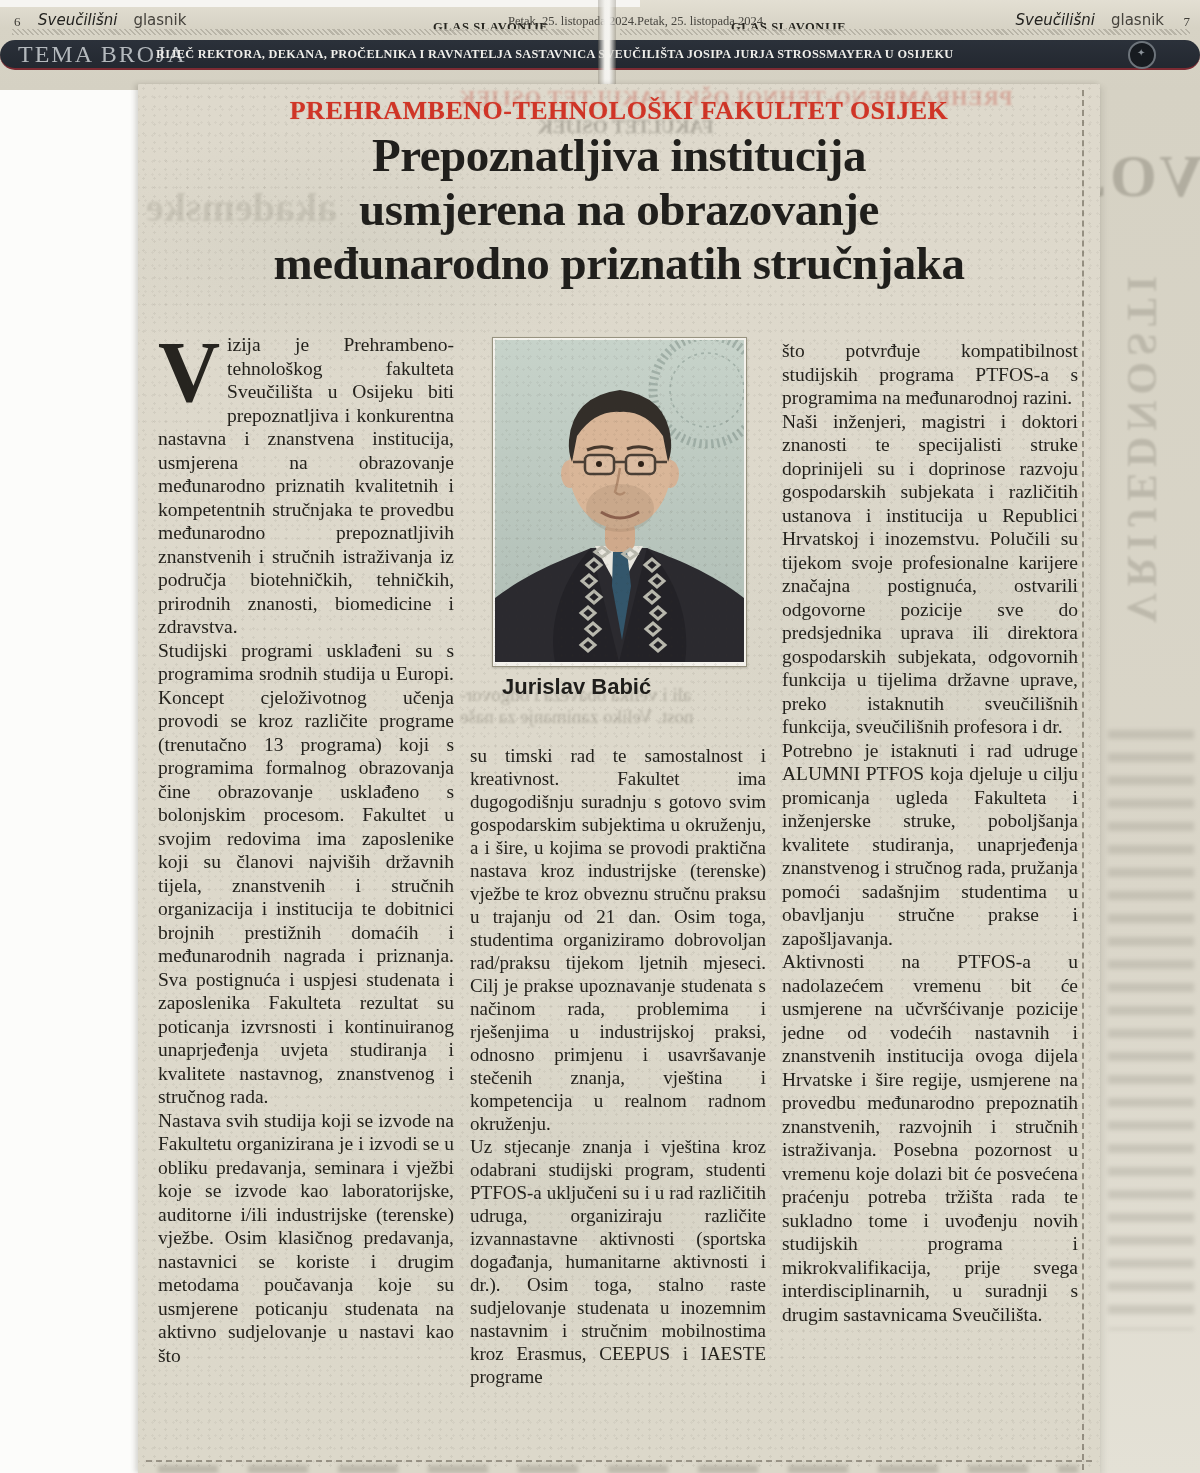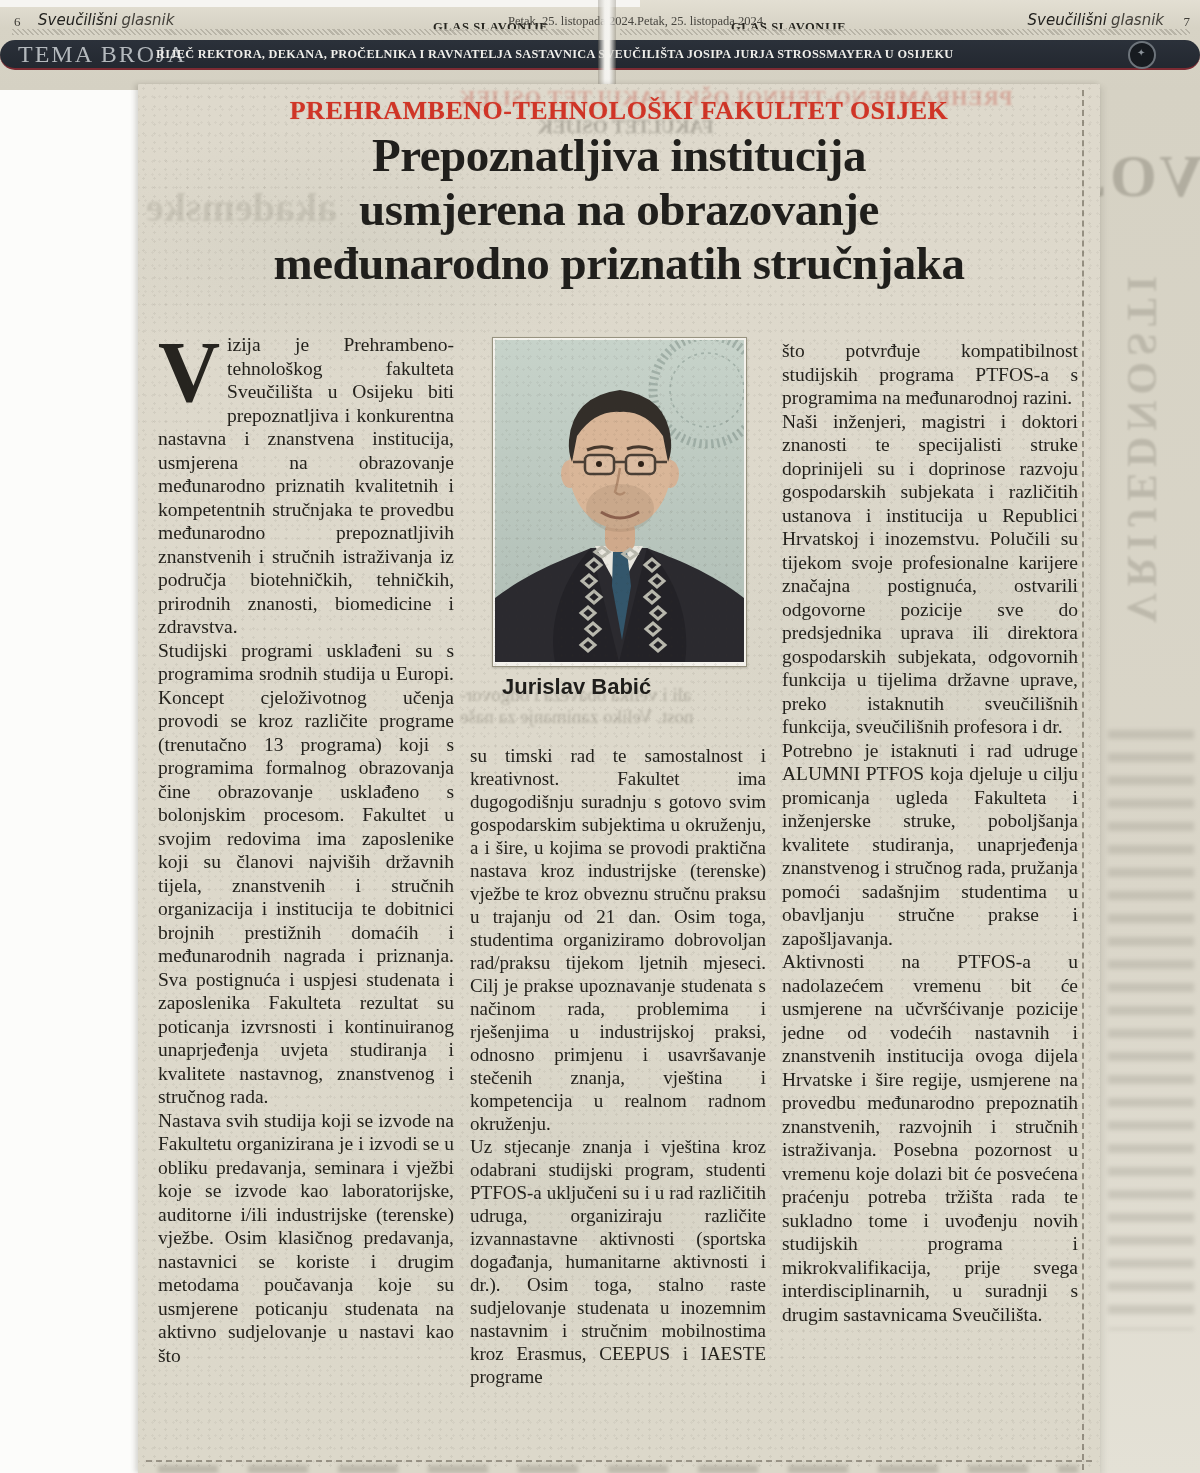--- a/index.html
+++ b/index.html
@@ -11,21 +11,21 @@
   
   .topband{
     position:absolute;left:0;top:0;width:1200px;height:90px;
     background:linear-gradient(#e3dfd3,#d7d3c5 30%,#d5d1c3);
   }
   .topband:before{content:"";position:absolute;left:0;top:0;width:640px;height:7px;background:#f6f5f2;}
   .folio{position:absolute;top:14px;font:13px "Liberation Serif",serif;color:#3c3a35;}
   .folio-l{left:14px;} .folio-r{right:10px;}
   .masthead{position:absolute;top:11px;font-family:"DejaVu Sans",sans-serif;font-size:15px;color:#23221f;}
   .masthead .mh-b{font-weight:normal;font-style:italic;}
-  .masthead .mh-l{font-style:italic;color:#45423c;margin-left:4px;}
+  .masthead .mh-l{color:#45423c;margin-left:16px;}
   .mh-left{left:38px;} .mh-right{right:36px;}
   .pn{position:absolute;top:20px;font:bold 12.5px "Liberation Serif",serif;color:#26251f;letter-spacing:.6px;margin-left:8px;}
   .dt{position:absolute;top:14px;font:12.5px "Liberation Serif",serif;color:#47453f;}
   .hatch{
     position:absolute;top:29px;height:6px;
     background:repeating-linear-gradient(45deg,#b3afa2 0 1.6px,#d9d5c8 1.6px 3.6px);
     opacity:.85;
   }
   .hatch-l{left:12px;width:582px;} .hatch-r{left:620px;width:570px;}
   .fold{

